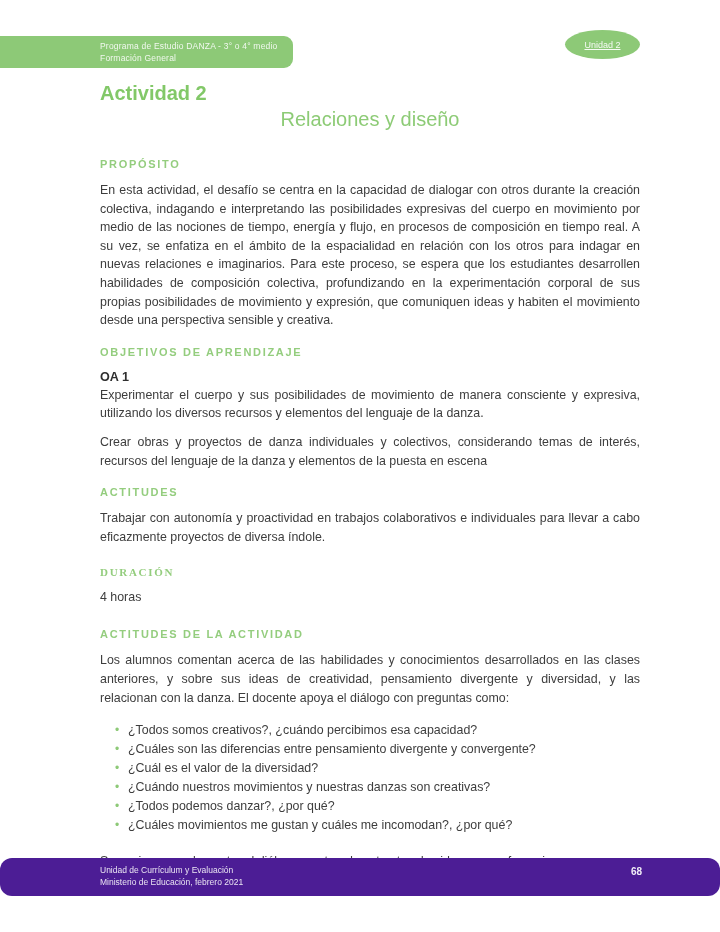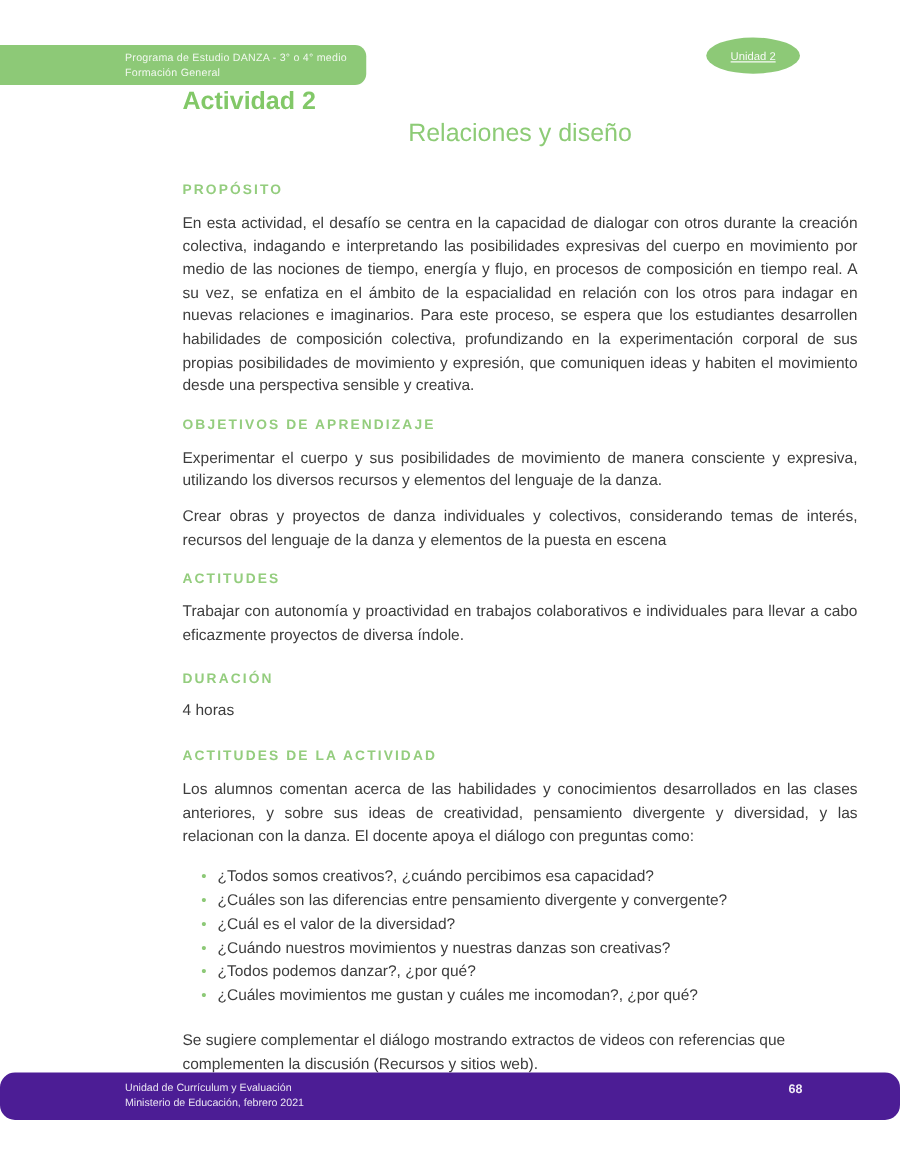--- a/index.html
+++ b/index.html
@@ -49,23 +49,22 @@
   }
   .unit-badge span {
     font-size: 9px;
     color: rgba(255,255,255,0.92);
     text-decoration: underline;
   }
   
   .content {
     position: absolute;
     left: 100px;
-    top: 68px;
+    top: 80px;
     width: 540px;
-    margin-left: 46px;
   }
   .title {
     margin: 0;
     font-size: 20px;
     line-height: 26px;
     font-weight: bold;
     color: #82c868;
   }
   .subtitle {
     margin: 0;
@@ -79,21 +78,21 @@
     margin: 0;
     font-size: 11px;
     line-height: 14px;
     font-weight: bold;
     letter-spacing: 1.7px;
     color: #94cd7e;
   }
   .sh-proposito   { margin-top: 25px; }
   .sh-objetivos   { margin-top: 15px; }
   .sh-actitudes   { margin-top: 15px; }
-  .sh-duracion    { margin-top: 19px; }
+  .sh-duracion    { margin-top: 19px; font-family: Liberation Serif, serif; }
   .sh-desarrollo  { margin-top: 21px; }
   .para {
     margin: 10px 0 0 0;
     font-size: 12.4px;
     line-height: 18.6px;
     text-align: justify;
   }
   .oa-label {
     margin: 9px 0 0 0;
     font-size: 12.6px;
@@ -168,20 +167,21 @@
 
   <div class="content">
 
     <h1 class="title">Actividad 2</h1>
     <h2 class="subtitle">Relaciones y diseño</h2>
 
     <h3 class="sec-heading sh-proposito">PROPÓSITO</h3>
     <p class="para">En esta actividad, el desafío se centra en la capacidad de dialogar con otros durante la creación colectiva, indagando e interpretando las posibilidades expresivas del cuerpo en movimiento por medio de las nociones de tiempo, energía y flujo, en procesos de composición en tiempo real. A su vez, se enfatiza en el ámbito de la espacialidad en relación con los otros para indagar en nuevas relaciones e imaginarios. Para este proceso, se espera que los estudiantes desarrollen habilidades de composición colectiva, profundizando en la experimentación corporal de sus propias posibilidades de movimiento y expresión, que comuniquen ideas y habiten el movimiento desde una perspectiva sensible y creativa.</p>
 
     <h3 class="sec-heading sh-objetivos">OBJETIVOS DE APRENDIZAJE</h3>
+    <p class="oa-label">OA 1</p>
     <p class="para">Experimentar el cuerpo y sus posibilidades de movimiento de manera consciente y expresiva, utilizando los diversos recursos y elementos del lenguaje de la danza.</p>
     <p class="para">Crear obras y proyectos de danza individuales y colectivos, considerando temas de interés, recursos del lenguaje de la danza y elementos de la puesta en escena</p>
 
     <h3 class="sec-heading sh-actitudes">ACTITUDES</h3>
     <p class="para">Trabajar con autonomía y proactividad en trabajos colaborativos e individuales para llevar a cabo eficazmente proyectos de diversa índole.</p>
 
     <h3 class="sec-heading sh-duracion">DURACIÓN</h3>
     <p class="duracion-value">4 horas</p>
 
     <h3 class="sec-heading sh-desarrollo">ACTITUDES DE LA ACTIVIDAD</h3>

